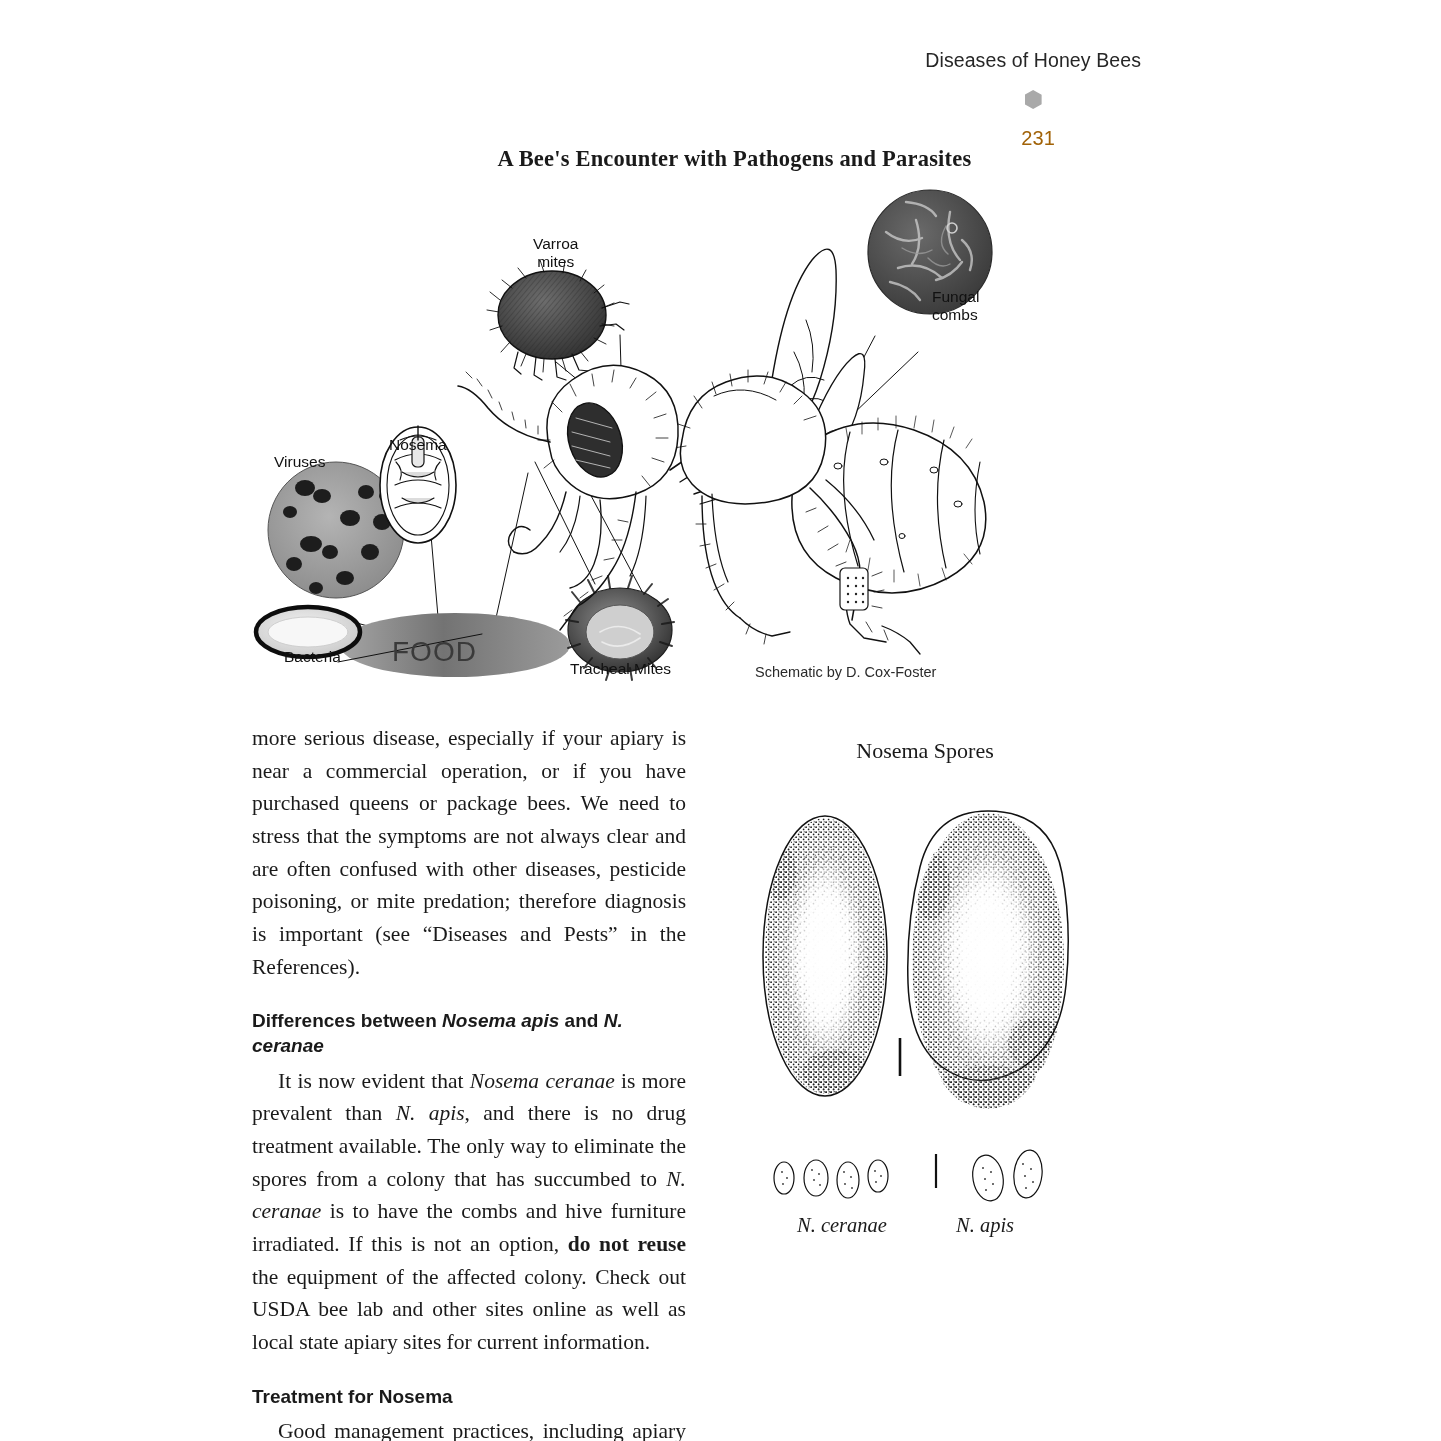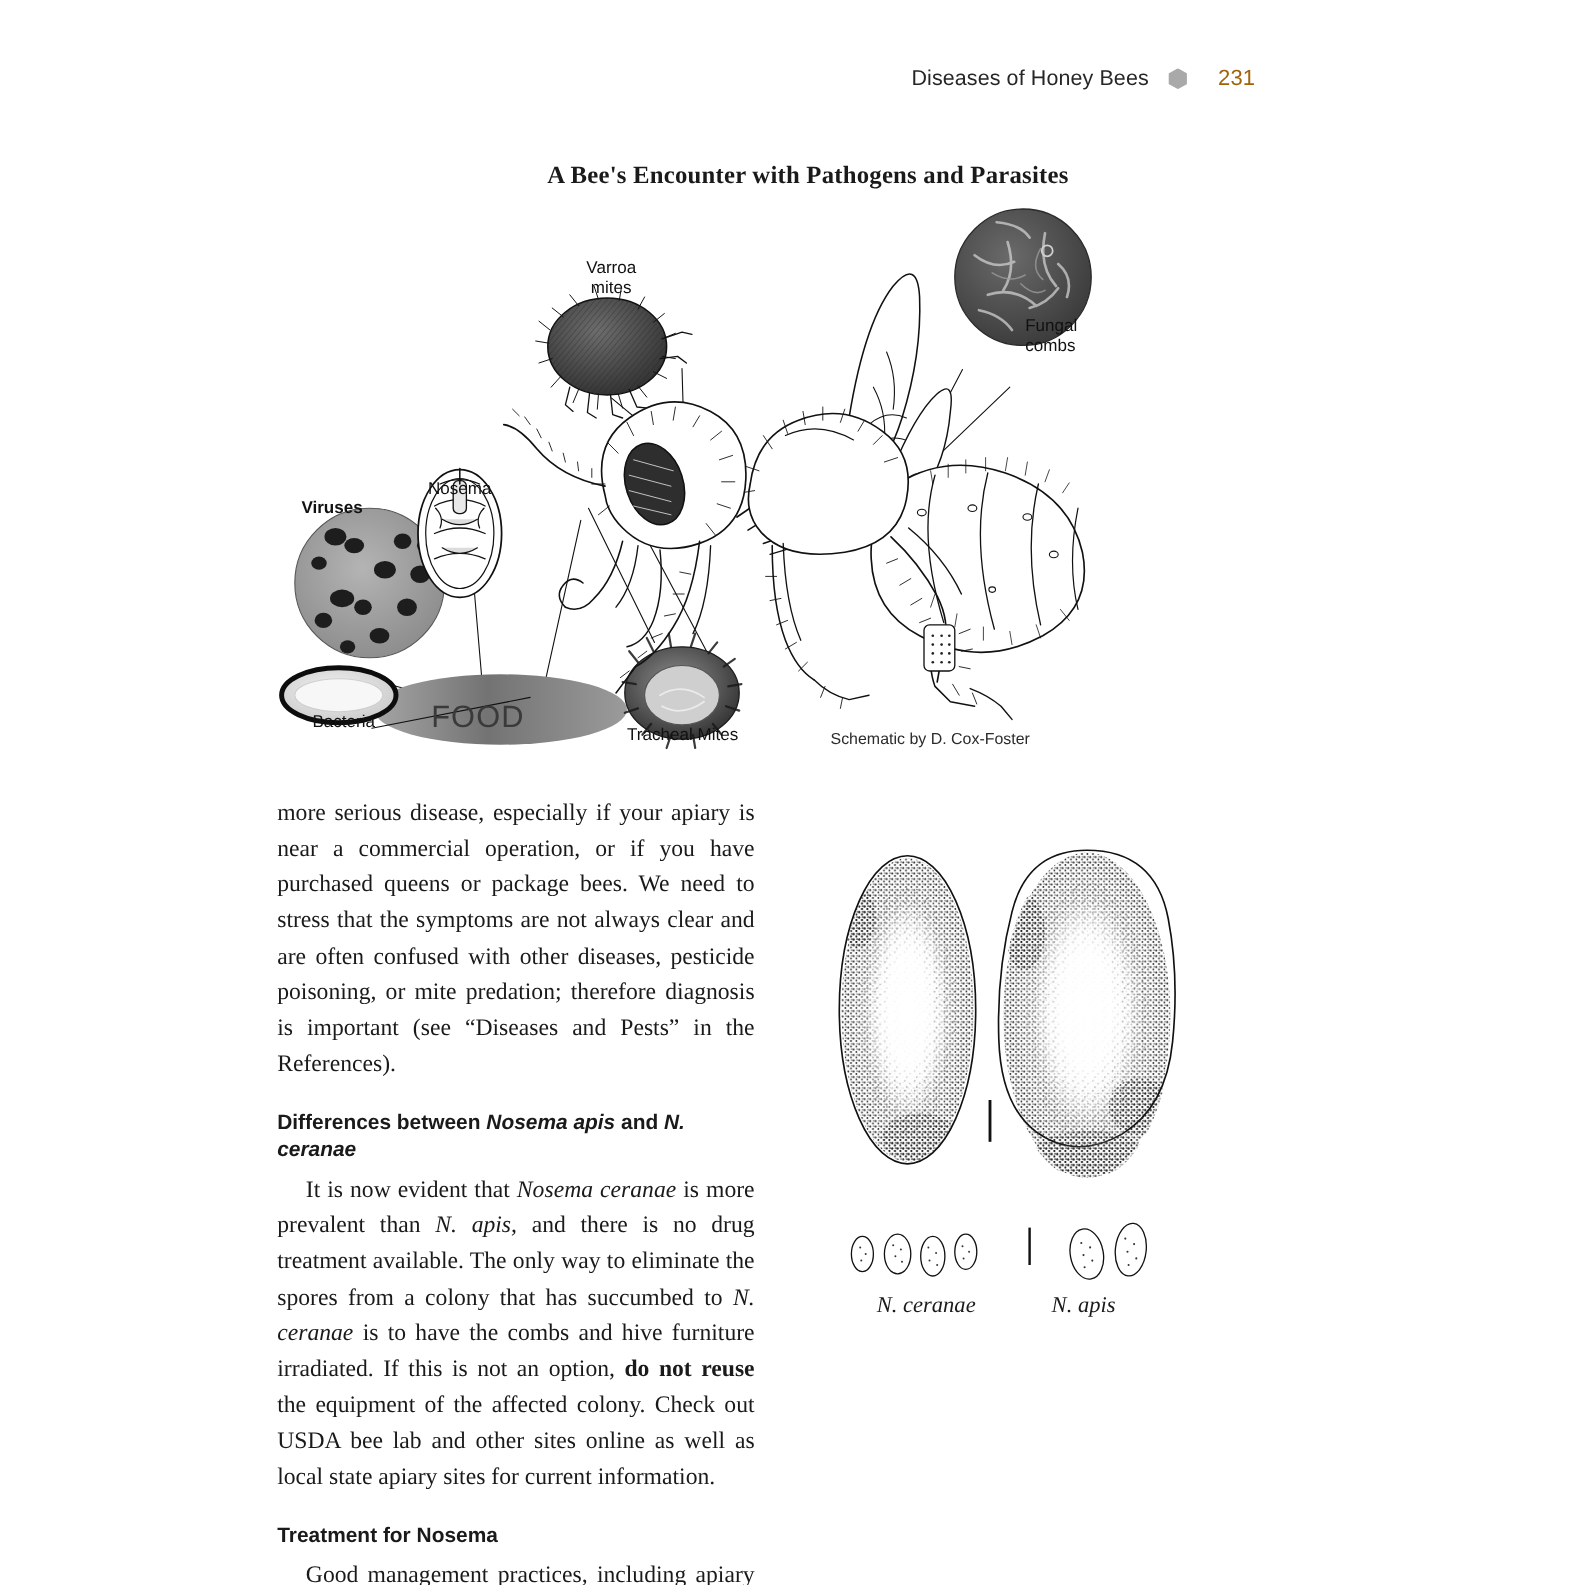--- a/index.html
+++ b/index.html
@@ -12,29 +12,30 @@
     height: 1441px;
     position: relative;
     overflow: hidden;
     font-family: "Liberation Serif", serif;
     color: #1a1a1a;
   }
 
   
   .running-head {
     position: absolute;
-    top: 60px;
+    top: 49px;
     right: 300px;
     display: flex;
     align-items: center;
     gap: 18px;
     font-family: "Liberation Sans", sans-serif;
     font-size: 19.5px;
     color: #262626;
     letter-spacing: 0.1px;
+    flex-direction: column;
   }
   .hex {
     width: 17px;
     height: 19px;
     background: #a9a9a9;
     clip-path: polygon(50% 0%, 100% 25%, 100% 75%, 50% 100%, 0% 75%, 0% 25%);
     display: block;
   }
   .folio {
     font-family: "Liberation Sans", sans-serif;
@@ -72,21 +73,21 @@
     position: absolute;
     font-family: "Liberation Sans", sans-serif;
     font-size: 15.5px;
     color: #111;
     line-height: 1.15;
     white-space: pre-line;
   }
   .lbl-varroa   { left: 283px; top: 95px;  text-align: center; }
   .lbl-fungal   { left: 682px; top: 148px; }
   .lbl-nosema   { left: 139px; top: 296px; }
-  .lbl-viruses  { left: 24px;  top: 313px; font-weight: bold; }
+  .lbl-viruses  { left: 24px;  top: 313px; }
   .lbl-bacteria { left: 22px;  top: 508px; margin-left: 12px; }
   .lbl-tracheal { left: 320px; top: 520px; }
   .sch-credit {
     position: absolute;
     left: 505px;
     top: 524px;
     font-family: "Liberation Sans", sans-serif;
     font-size: 14.5px;
     color: #2b2b2b;
   }
@@ -515,20 +516,21 @@
   <h3><span>Differences between </span><em>Nosema apis</em><span> and </span><em>N. ceranae</em></h3>
 
   <p class="indent"><span>It is now evident that </span><i>Nosema ceranae</i><span> is more prevalent than </span><i>N. apis</i><span>, and there is no drug treatment available. The only way to eliminate the spores from a colony that has succumbed to </span><i>N. ceranae</i><span> is to have the combs and hive furniture irradiated. If this is not an option, </span><b>do not reuse</b><span> the equipment of the affected colony. Check out USDA bee lab and other sites online as well as local state apiary sites for current information.</span></p>
 
   <h3>Treatment for Nosema</h3>
 
   <p class="indent"><span>Good management practices, including apiary sites that protect bees in winter from cold winds and shady conditions, can help control the disease and ensure healthy colonies. To control </span></p>
 </div>
 
 <div class="col-right">
+  <div class="nosema-title">Nosema Spores</div>
 
   <div class="spore-fig">
     <svg width="370" height="500" viewBox="0 0 370 500">
       <defs>
 
         <pattern id="stipA" width="9" height="9" patternUnits="userSpaceOnUse">
           <circle cx="1.5" cy="1.6" r="0.85" fill="#2a2a2a"></circle>
           <circle cx="6.2" cy="4.1" r="0.75" fill="#2a2a2a"></circle>
           <circle cx="3.4" cy="7.2" r="0.8" fill="#2a2a2a"></circle>
         </pattern>

